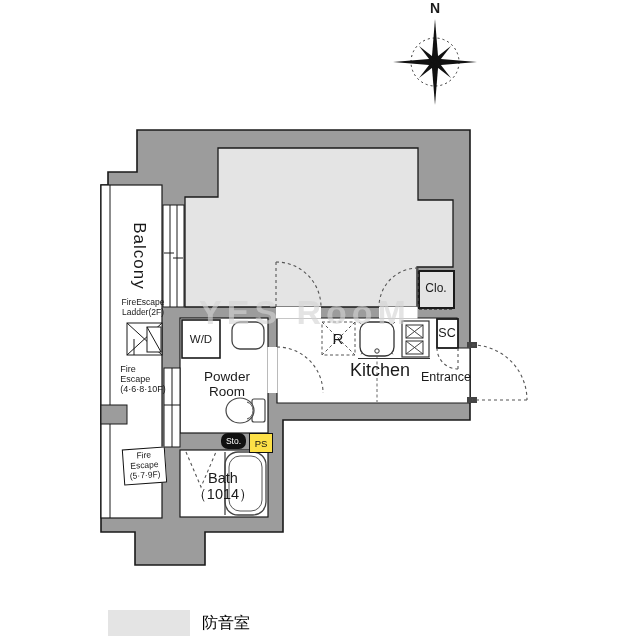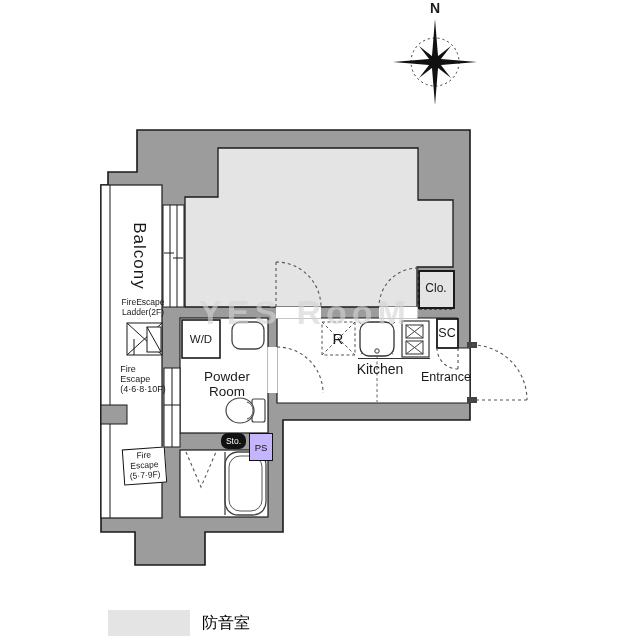--- a/index.html
+++ b/index.html
@@ -14,28 +14,28 @@
   #lab-feladder{font-size:8.5px;}
   #lab-feupper{font-size:9px;}
   #box-felower{position:absolute;left:123px;top:448px;width:41px;height:34px;
        border:1px solid #111;background:#fff;transform:rotate(-4deg);
        font-size:8.5px;line-height:1.15;text-align:center;white-space:pre-line;
        display:flex;align-items:center;justify-content:center;color:#1a1a1a;}
   #lab-wd{font-size:11.5px;}
   #lab-powder{font-size:13.5px;}
   #lab-bath{font-size:14.5px;}
   #lab-r{font-size:15px;}
-  #lab-kitchen{font-size:14px;}
+  #lab-kitchen{font-size:18px;}
   #lab-entrance{font-size:12.5px;}
   #lab-clo{font-size:12px;}
   #lab-sc{font-size:12.5px;}
   #lab-n{font-size:14px;font-weight:bold;}
   #box-sto{position:absolute;left:221px;top:433px;width:25px;height:16px;background:#111;
        color:#fff;font-size:8.5px;display:flex;align-items:center;justify-content:center;border-radius:7px;}
-  #box-ps{position:absolute;left:249px;top:433px;width:24px;height:28px;background:#c4b5fd;
+  #box-ps{position:absolute;left:249px;top:433px;width:24px;height:20px;background:#fde047;
        border:1.5px solid #111;box-sizing:border-box;color:#111;font-size:9.5px;
        display:flex;align-items:center;justify-content:center;}
   #watermark{position:absolute;transform:translate(-50%,-50%);font-size:34px;font-weight:bold;
        color:rgba(212,212,212,.62);letter-spacing:5px;white-space:nowrap;}
   #legend{position:absolute;left:0;top:0;width:640px;}
   #legend-swatch{position:absolute;left:108px;top:610px;width:82px;height:26px;}
   #legend-label{position:absolute;left:202px;top:613px;font-size:16px;color:#000000;}
 </style>
 </head>
 <body>
@@ -188,20 +188,22 @@
   <div id="box-felower">Fire
 Escape
 (5·7·9F)</div>
 
 
   <div class="lab" id="lab-wd" style="left:201px;top:339px;">W/D</div>
 
   <div class="lab" id="lab-powder" style="left:227px;top:384px;">Powder
 Room</div>
 
+  <div class="lab" id="lab-bath" style="left:223px;top:486px;">Bath
+（1014）</div>
 
   <div id="box-sto">Sto.</div>
   <div id="box-ps">PS</div>
 
   <div class="lab" id="lab-r" style="left:338px;top:339px;">R</div>
 
   <div class="lab" id="lab-kitchen" style="left:380px;top:370px;">Kitchen</div>
 
   <div class="lab" id="lab-entrance" style="left:446px;top:377px;">Entrance</div>
 

